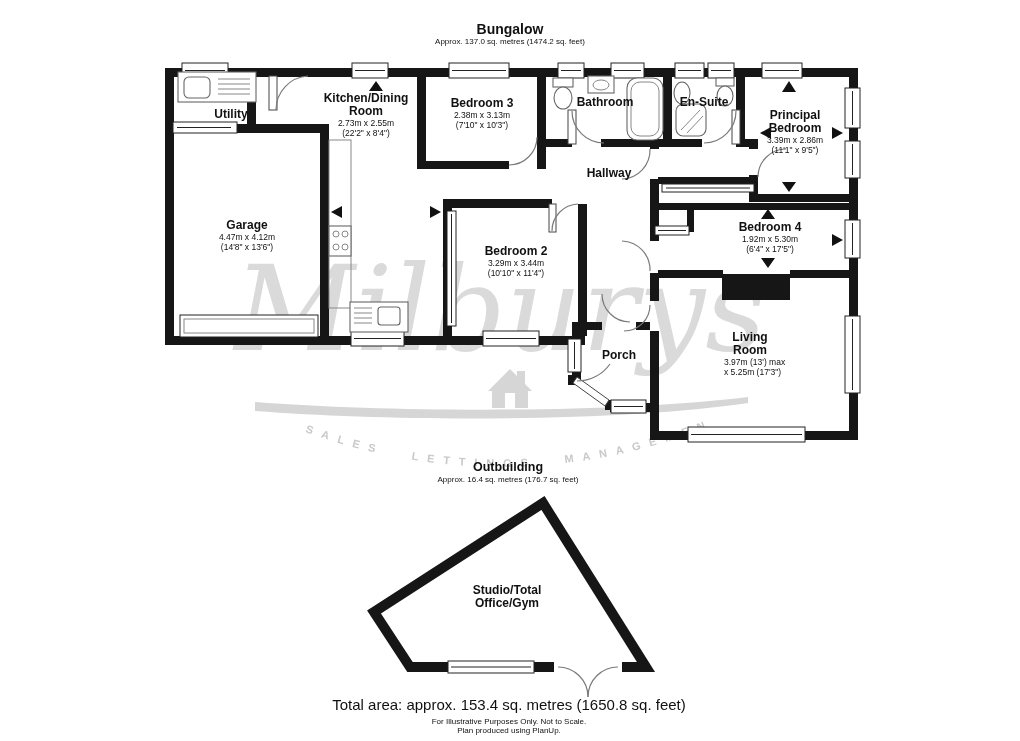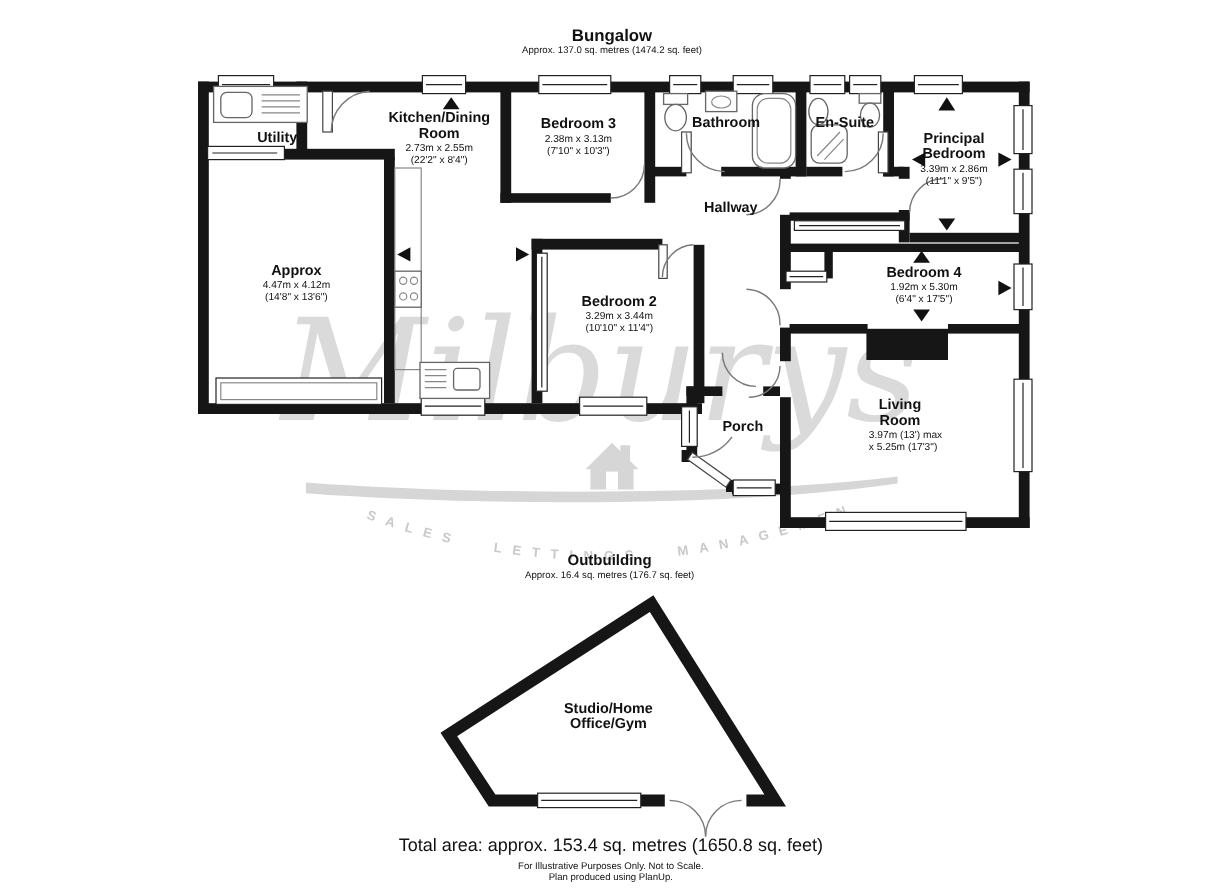--- a/index.html
+++ b/index.html
@@ -244,21 +244,21 @@
     <div class="nm">Principal Bedroom</div>
     <div class="dim">3.39m x 2.86m</div>
     <div class="dim">(11'1" x 9'5")</div>
   </div>
 
   <div class="lbl" style="left:597px;top:167px;padding-left:24px;">
     <div class="nm">Hallway</div>
   </div>
 
   <div class="lbl" style="left:247px;top:219px;">
-    <div class="nm">Approx</div>
+    <div class="nm">Garage</div>
     <div class="dim">4.47m x 4.12m</div>
     <div class="dim">(14'8" x 13'6")</div>
   </div>
 
   <div class="lbl" style="left:516px;top:245px;">
     <div class="nm">Bedroom 2</div>
     <div class="dim">3.29m x 3.44m</div>
     <div class="dim">(10'10" x 11'4")</div>
   </div>
 
@@ -277,21 +277,21 @@
   <div class="lbl" style="left:619px;top:349px;">
     <div class="nm">Porch</div>
   </div>
 
   <div class="lbl" style="left:508px;top:460px;">
     <div class="title-main" style="font-size:12.5px;">Outbuilding</div>
     <div class="title-sub">Approx. 16.4 sq. metres (176.7 sq. feet)</div>
   </div>
 
   <div class="lbl" style="left:507px;top:584px;width:104px;">
-    <div class="nm">Studio/Home Office/Gym</div>
+    <div class="nm">Studio/Total Office/Gym</div>
   </div>
 
   <div class="lbl" style="left:509px;top:696px;">
     <div class="total">Total area: approx. 153.4 sq. metres (1650.8 sq. feet)</div>
   </div>
   <div class="lbl" style="left:509px;top:717px;">
     <div class="fine">For Illustrative Purposes Only. Not to Scale.</div>
   </div>
   <div class="lbl" style="left:509px;top:726px;">
     <div class="fine">Plan produced using PlanUp.</div>

